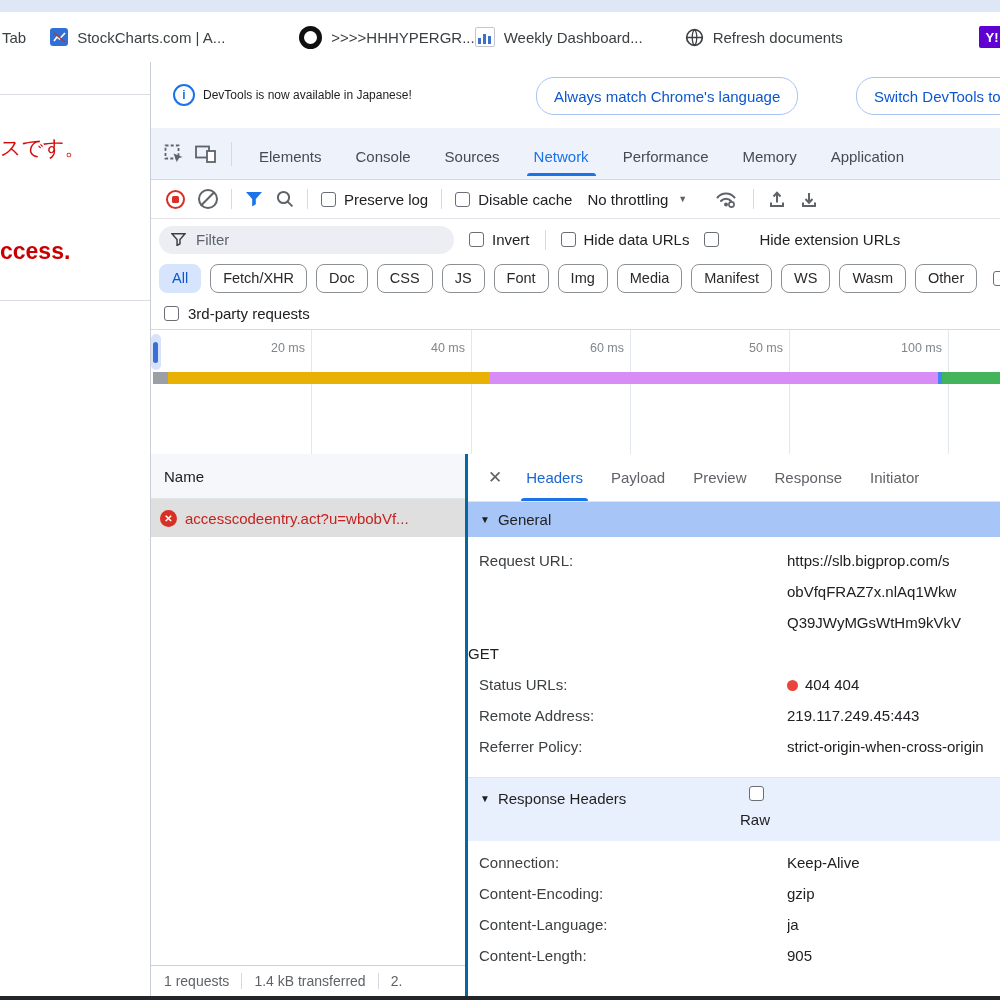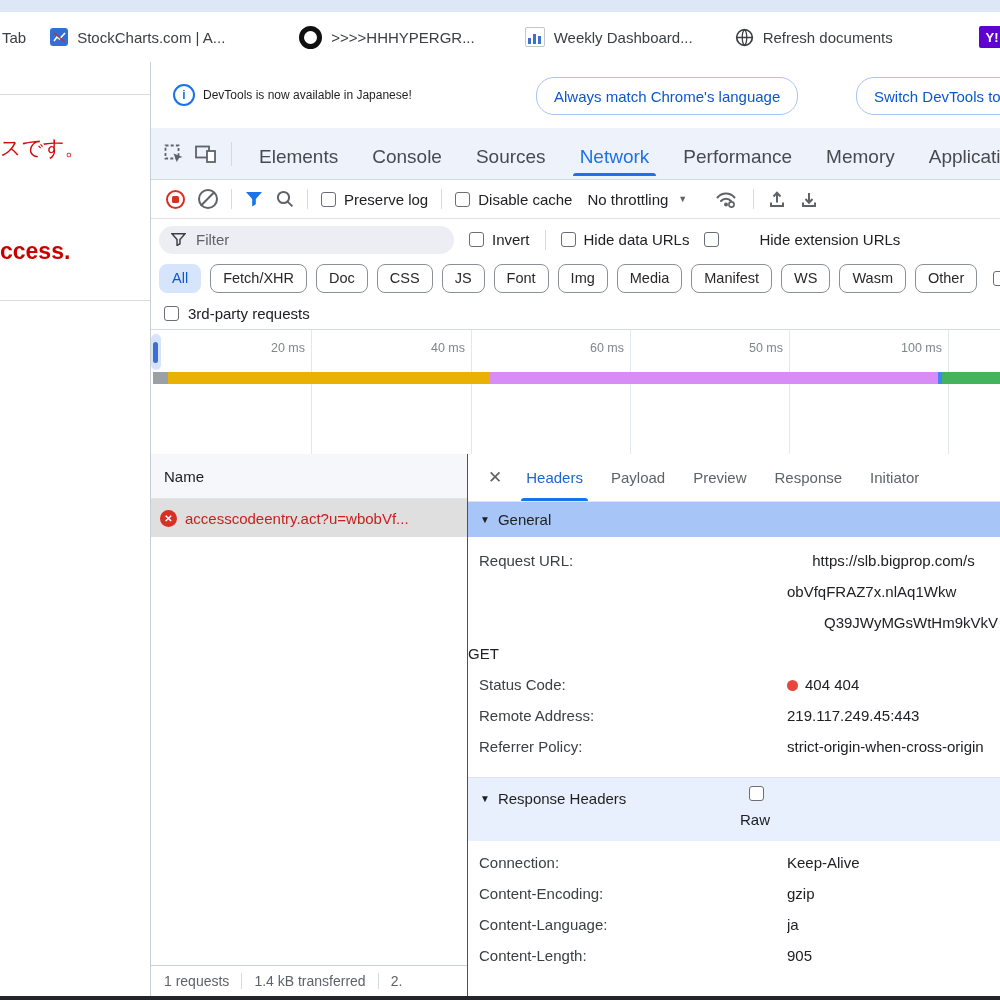--- a/index.html
+++ b/index.html
@@ -6,21 +6,21 @@
   .screen{position:relative;width:1000px;height:1000px;overflow:hidden;background:#fff;
           font-family:"Liberation Sans",sans-serif;color:#202124;}
   
   .tabstrip{position:absolute;top:0;left:0;right:0;height:12px;background:#dde7f5;}
   .bookmarks{position:absolute;top:12px;left:0;right:0;height:50px;background:#fff;
              display:flex;align-items:center;overflow:hidden;white-space:nowrap;}
   .bm{display:flex;align-items:center;gap:9px;font-size:15px;color:#3c4043;flex:none;}
   .bm-tab{margin-left:2px;}
   .bm-sc{margin-left:24px;}
   .bm-hyp{margin-left:74px;}
-  .bm-wk{margin-left:50px;}
+  .bm-wk{}
   .bm-rf{margin-left:42px;}
   .bm-ic{flex:none;display:flex;align-items:center;justify-content:center;}
   .ic-sc{width:18px;height:18px;background:#2f6fd6;border-radius:3px;}
   .ic-ring{width:13px;height:13px;border:5px solid #101010;border-radius:50%;background:#fff;}
   .ic-bars{width:14px;height:14px;border:1px solid #c3c7cd;border-radius:2px;background:#fff;
            display:flex;align-items:flex-end;gap:2px;padding:2px 2px;}
   .ic-bars i{display:block;width:3px;background:#3d6fd1;}
   .ic-bars i:nth-child(1){height:6px;} .ic-bars i:nth-child(2){height:10px;} .ic-bars i:nth-child(3){height:8px;}
   .ic-yh{position:absolute;right:-5px;top:14px;width:26px;height:22px;background:#5f01d1;color:#fff;
          font-weight:bold;font-size:13px;display:flex;align-items:center;justify-content:center;border-radius:2px;}
@@ -40,21 +40,21 @@
           color:#1a73e8;font-size:12px;font-weight:bold;display:flex;align-items:center;justify-content:center;}
   .info-msg{position:absolute;left:52px;font-size:12px;color:#1f1f1f;}
   .pill{position:absolute;height:36px;top:15px;border:1px solid #a9c3f2;border-radius:18px;background:#fff;
         color:#0b57d0;font-size:15px;display:flex;align-items:center;padding:0 17px;}
   .pill1{left:385px;} .pill2{left:705px;width:260px;}
   
   .tabsrow{top:66px;height:52px;background:#eef2fa;display:flex;align-items:center;
            border-bottom:1px solid #d5d9e0;box-sizing:border-box;}
   .ticon{margin-left:13px;flex:none;display:flex;align-items:center;}
   .vbar{width:1px;height:24px;background:#d5d9e0;margin:0 10px 0 14px;flex:none;}
-  .mtab{padding:0 17px;font-size:19px;color:#474b50;height:45px;line-height:51px;position:relative;flex:none;}
+  .mtab{padding:0 17px;font-size:15px;color:#474b50;height:45px;line-height:51px;position:relative;flex:none;}
   .mtab.active{color:#1a73e8;}
   .mtab.active::after{content:"";position:absolute;left:10px;right:10px;bottom:0;height:3px;
                       background:#1a73e8;border-radius:3px 3px 0 0;}
   
   .nettoolbar{top:118px;height:39px;background:#fff;border-bottom:1px solid #e0e3e8;box-sizing:border-box;
               display:flex;align-items:center;gap:13px;padding-left:15px;font-size:15px;color:#202124;}
   .rec{width:15px;height:15px;border:2.5px solid #d93025;border-radius:50%;display:flex;
        align-items:center;justify-content:center;flex:none;}
   .rec-in{width:7px;height:7px;background:#d93025;border-radius:1.5px;}
   .clear{width:16px;height:16px;border:2px solid #5f6368;border-radius:50%;position:relative;flex:none;}
@@ -87,21 +87,21 @@
   .gline{position:absolute;top:0;bottom:0;width:1px;background:#e3e7ee;}
   .g1{left:160px;} .g2{left:320px;} .g3{left:479px;} .g4{left:638px;} .g5{left:797px;}
   .tick{position:absolute;top:11px;width:62px;text-align:right;font-size:12.5px;color:#80868b;}
   .k1{left:92px;} .k2{left:252px;} .k3{left:411px;} .k4{left:570px;} .k5{left:729px;}
   .tl-grip-bg{position:absolute;left:0;top:4px;width:10px;height:36px;background:#d7e3fb;border-radius:6px;}
   .tl-grip{position:absolute;left:2px;top:12px;width:5px;height:21px;background:#3b6fd4;border-radius:3px;}
   .wf{position:absolute;left:0;right:0;top:42px;height:12px;}
   .wf-seg{position:absolute;top:0;height:12px;}
   
   .bodyrow{top:392px;bottom:0;display:flex;}
-  .reqlist{width:317px;flex:none;border-right:1px solid #0369a1;box-sizing:border-box;display:flex;
+  .reqlist{width:317px;flex:none;border-right:3px solid #0369a1;box-sizing:border-box;display:flex;
            flex-direction:column;background:#fff;}
   .name-header{height:45px;line-height:45px;background:#f5f7fb;border-bottom:1px solid #e0e3e8;
                box-sizing:border-box;padding-left:13px;font-size:15px;color:#202124;}
   .req-row{height:38px;background:#dfdfdf;display:flex;align-items:center;gap:8px;padding-left:9px;}
   .err-ic{width:17px;height:17px;border-radius:50%;background:#d93025;color:#fff;font-size:10px;font-weight:bold;
           display:flex;align-items:center;justify-content:center;flex:none;}
   .req-name{font-size:15px;color:#c5221f;overflow:hidden;white-space:nowrap;}
   .statusbar{margin-top:auto;height:31px;border-top:1px solid #cdd1d8;box-sizing:border-box;display:flex;
              align-items:center;font-size:14px;color:#5f6368;padding-left:13px;white-space:nowrap;overflow:hidden;}
   .ssep{width:1px;height:16px;background:#d5d9e0;margin:0 12px;flex:none;}
@@ -370,30 +370,30 @@
 
         <div class="gen-header">
           <span class="tri">▼</span>
           <span>General</span>
         </div>
 
         <div class="gen-rows">
           <div class="drow">
             <span class="dlabel">Request URL:</span>
             <span class="dvalue" style="white-space:normal;">
-              <span class="urlline" style="display:block;text-align:center;">https://slb.bigprop.com/s</span>
+              <span class="urlline" style="display:block;">https://slb.bigprop.com/s</span>
               <span class="urlline" style="display:block;">obVfqFRAZ7x.nlAq1Wkw</span>
-              <span class="urlline" style="display:block;margin-left:37px;">Q39JWyMGsWtHm9kVkV</span>
+              <span class="urlline" style="display:block;">Q39JWyMGsWtHm9kVkV</span>
             </span>
           </div>
           <div class="drow">
             <span class="dvalue">GET</span>
           </div>
           <div class="drow">
-            <span class="dlabel">Status Code:</span>
+            <span class="dlabel">Status URLs:</span>
             <span class="dvalue"><span class="dot"></span><span>404 404</span></span>
           </div>
           <div class="drow">
             <span class="dlabel">Remote Address:</span>
             <span class="dvalue">219.117.249.45:443</span>
           </div>
           <div class="drow">
             <span class="dlabel">Referrer Policy:</span>
             <span class="dvalue">strict-origin-when-cross-origin</span>
           </div>

